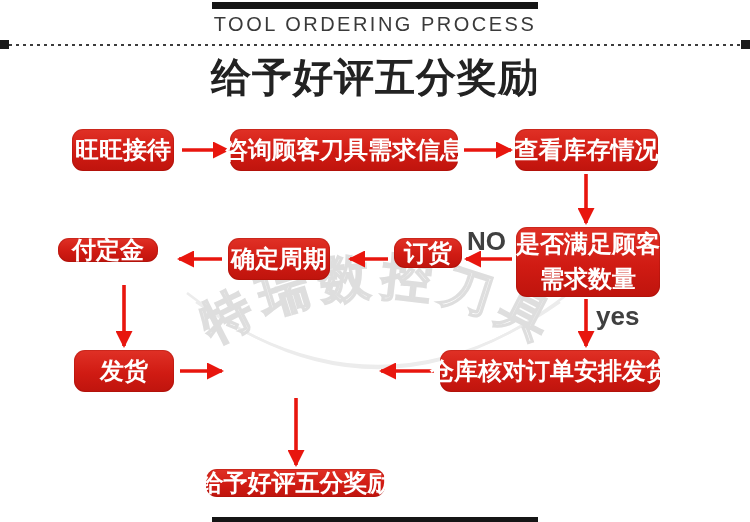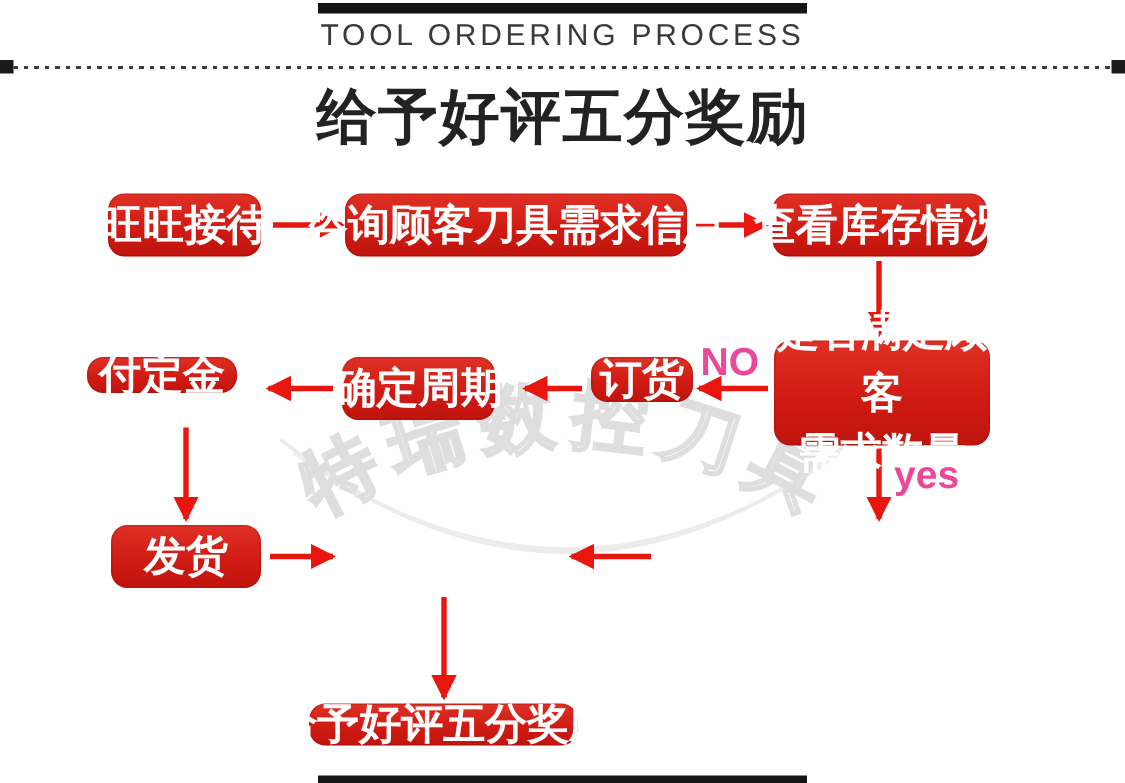--- a/index.html
+++ b/index.html
@@ -22,27 +22,27 @@
   .sep-sq.left{left:0;}
   .sep-sq.right{right:0;}
   .cn-title{
     position:absolute;top:48px;left:0;width:100%;text-align:center;
     font-size:40px;font-weight:700;color:#222;letter-spacing:1px;
   }
   .wm{position:absolute;left:0;top:0;pointer-events:none;}
   .node{
     position:absolute;display:flex;align-items:center;justify-content:center;
     background:linear-gradient(180deg,#e03126 0%,#d01b13 55%,#bf140d 100%);
-    color:#fff;font-weight:700;font-size:28px;border-radius:11px;
+    color:#fff;font-weight:700;font-size:24px;border-radius:11px;
     text-align:center;white-space:nowrap;line-height:1.45;
     box-shadow:inset 0 0 0 1px rgba(140,10,5,.25);
   }
   .node .stack{white-space:normal;}
   .edge-label{
-    position:absolute;color:#ec4899;font-weight:700;font-size:26px;line-height:1;
+    position:absolute;color:#404040;font-weight:700;font-size:26px;line-height:1;
   }
   .arrows{position:absolute;left:0;top:0;}
 </style>
 </head>
 <body>
 
 <div class="canvas">
 
   <div class="topbar"></div>
   <div class="bottombar"></div>
@@ -118,18 +118,21 @@
     <span>付定金</span>
   </div>
 
   <div class="edge-label" style="left:596px;top:301px;">yes</div>
 
   <div class="node" style="left:74px;top:348px;width:100px;height:42px;">
     <span>发货</span>
   </div>
 
 
+  <div class="node" style="left:440px;top:348px;width:220px;height:42px;">
+    <span>仓库核对订单安排发货</span>
+  </div>
 
   <div class="node" style="left:206px;top:467px;width:179px;height:28px;">
     <span>给予好评五分奖励</span>
   </div>
 
 </div>
 
 </body></html>

